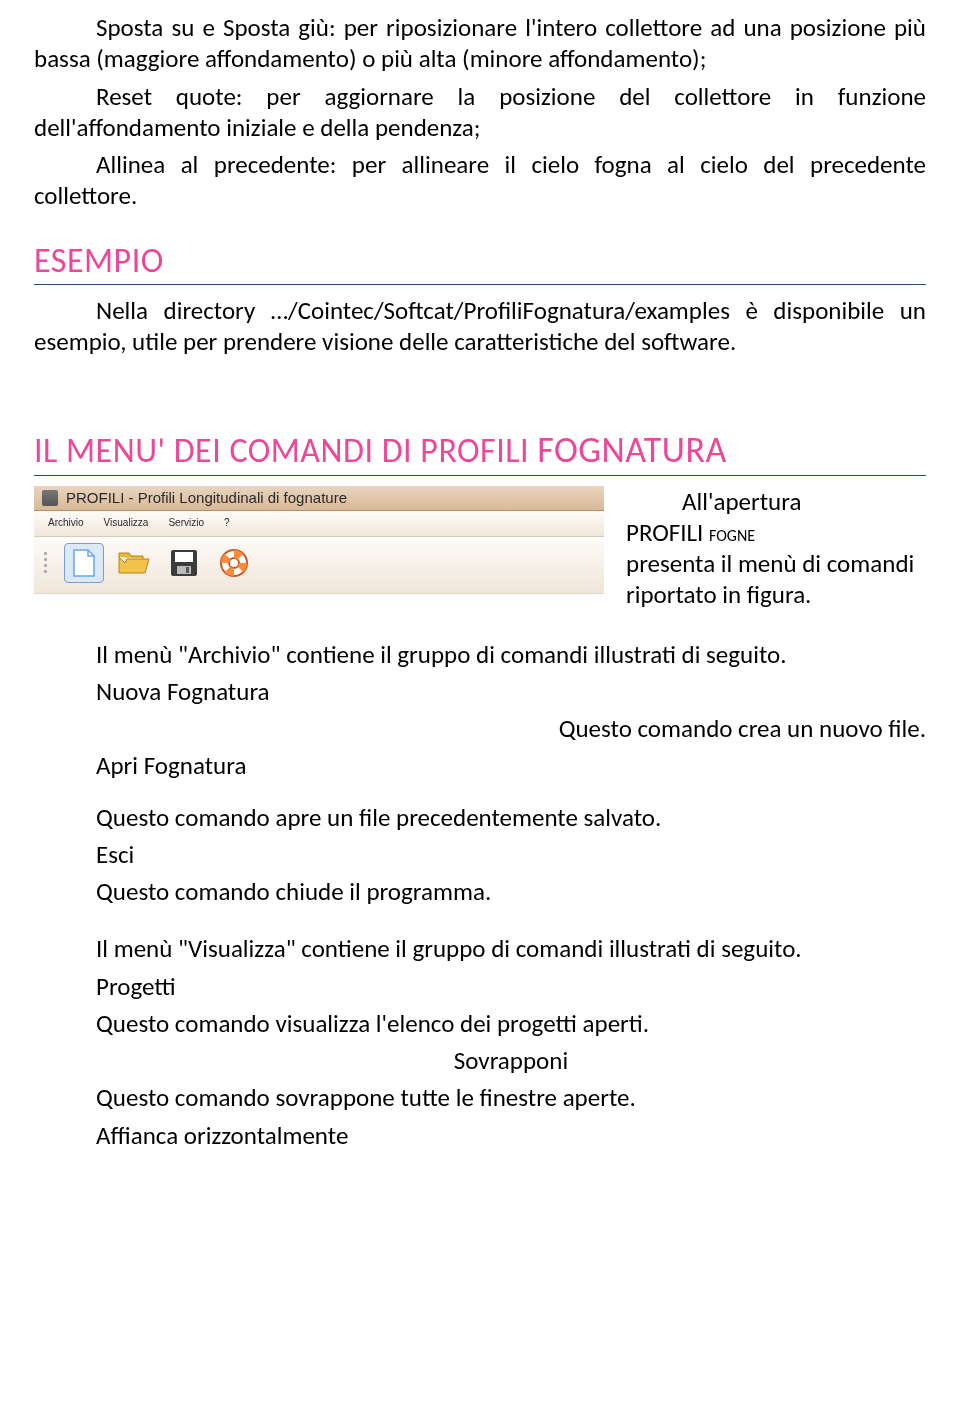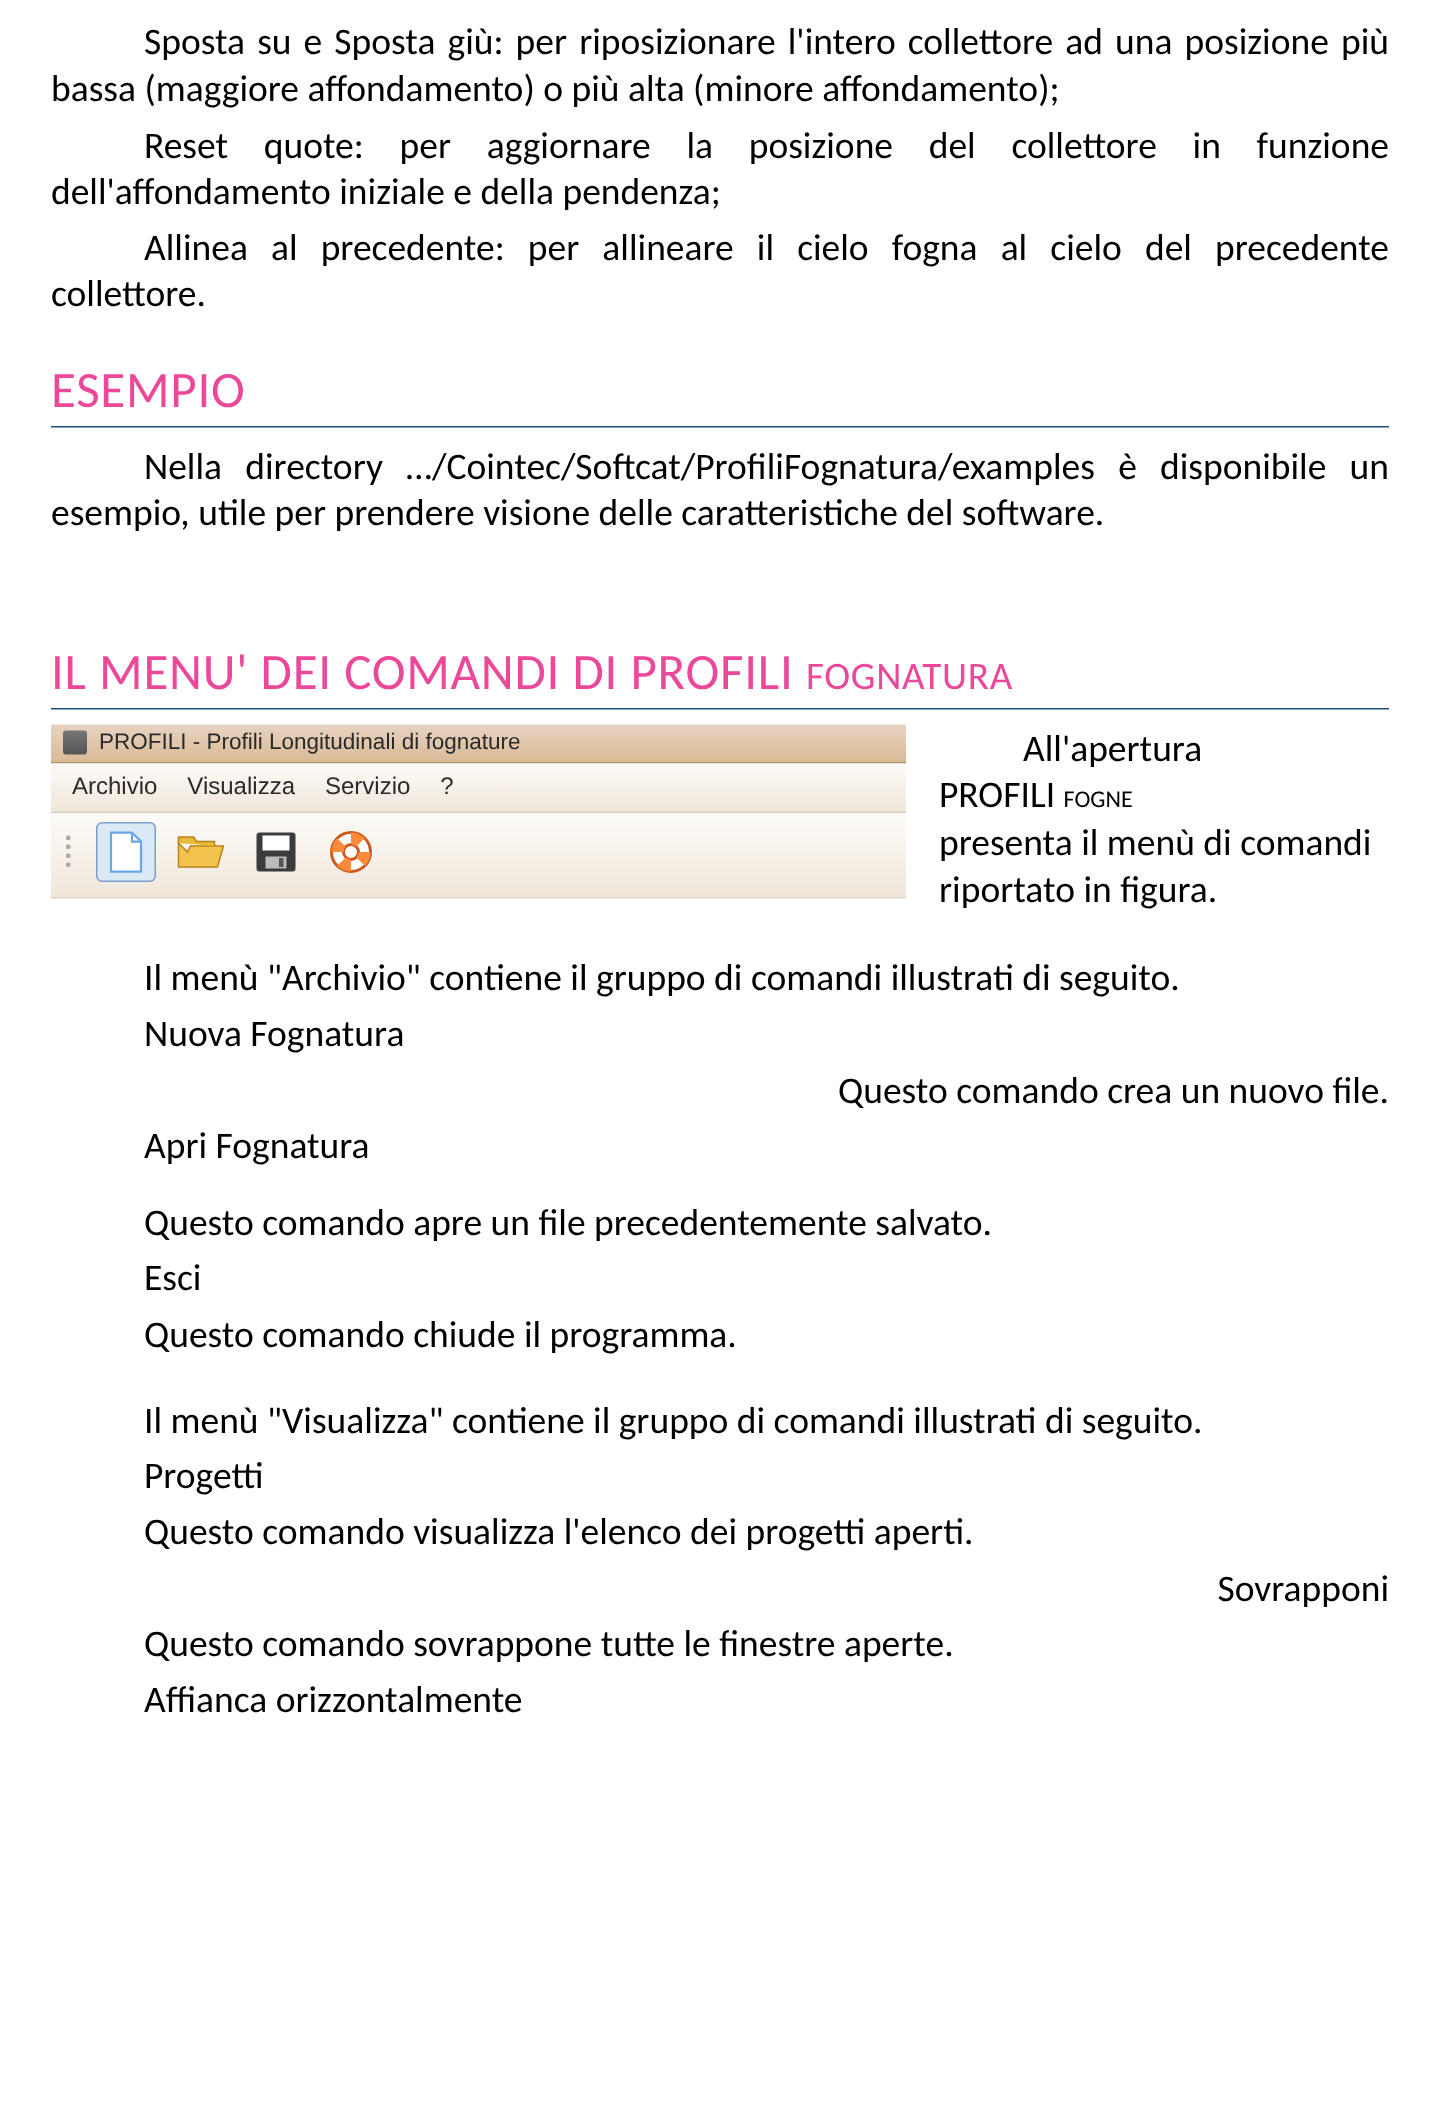--- a/index.html
+++ b/index.html
@@ -23,21 +23,21 @@
     text-indent: 0;
   }
   .h2 {
     font-size: 34px;
     color: #ec4899;
     margin: 28px 0 2px 0;
     font-weight: normal;
     letter-spacing: 0.5px;
   }
   .h2-small {
-    font-size: 26px;
+    font-size: 36px;
     vertical-align: baseline;
     text-align: center;
   }
   hr.rule {
     border: none;
     border-top: 1px solid #1f4e79;
     margin: 2px 0 10px 0;
   }
   .flexrow {
     display: flex;
@@ -73,21 +73,21 @@
     background: linear-gradient(#777,#555);
     margin-right: 8px;
     border-radius: 2px;
   }
   .titlebar .ttl { color: #2a2a2a; font-size: 15px; }
   .menubar {
     background: linear-gradient(#fdfbf8,#f0e6da);
     display: flex;
     gap: 20px;
     padding: 6px 14px;
-    font-size: 16px;
+    font-size: 10px;
     border-bottom: 1px solid #d6cbbd;
   }
   .menubar span { color: #2a2a2a; }
   .toolbar {
     background: linear-gradient(#fdfbf8,#f0e6da);
     display: flex;
     align-items: center;
     gap: 10px;
     padding: 6px 10px 10px 10px;
     border-bottom: 1px solid #e0d6c8;
@@ -203,16 +203,16 @@
   <div class="para bold" style="text-align:left;">Nuova Fognatura</div>
   <div class="para" style="text-align:right;">Questo comando crea un nuovo file.</div>
   <div class="para bold" style="text-align:left;">Apri Fognatura</div>
   <div class="para" style="text-align:left;margin-top:20px;">Questo comando apre un file precedentemente salvato.</div>
   <div class="para bold" style="text-align:left;">Esci</div>
   <div class="para" style="text-align:left;">Questo comando chiude il programma.</div>
 
   <div class="para" style="text-align:left; margin-top:26px;">Il menù "Visualizza" contiene il gruppo di comandi illustrati di seguito.</div>
   <div class="para bold" style="text-align:left;">Progetti</div>
   <div class="para" style="text-align:left;">Questo comando visualizza l'elenco dei progetti aperti.</div>
-  <div class="para bold" style="text-align:right;">Sovrapponi</div>
+  <div class="para bold" style="text-align:center;">Sovrapponi</div>
   <div class="para" style="text-align:left;">Questo comando sovrappone tutte le finestre aperte.</div>
   <div class="para bold" style="text-align:left;">Affianca orizzontalmente</div>
 </div>
 
 </body></html>

